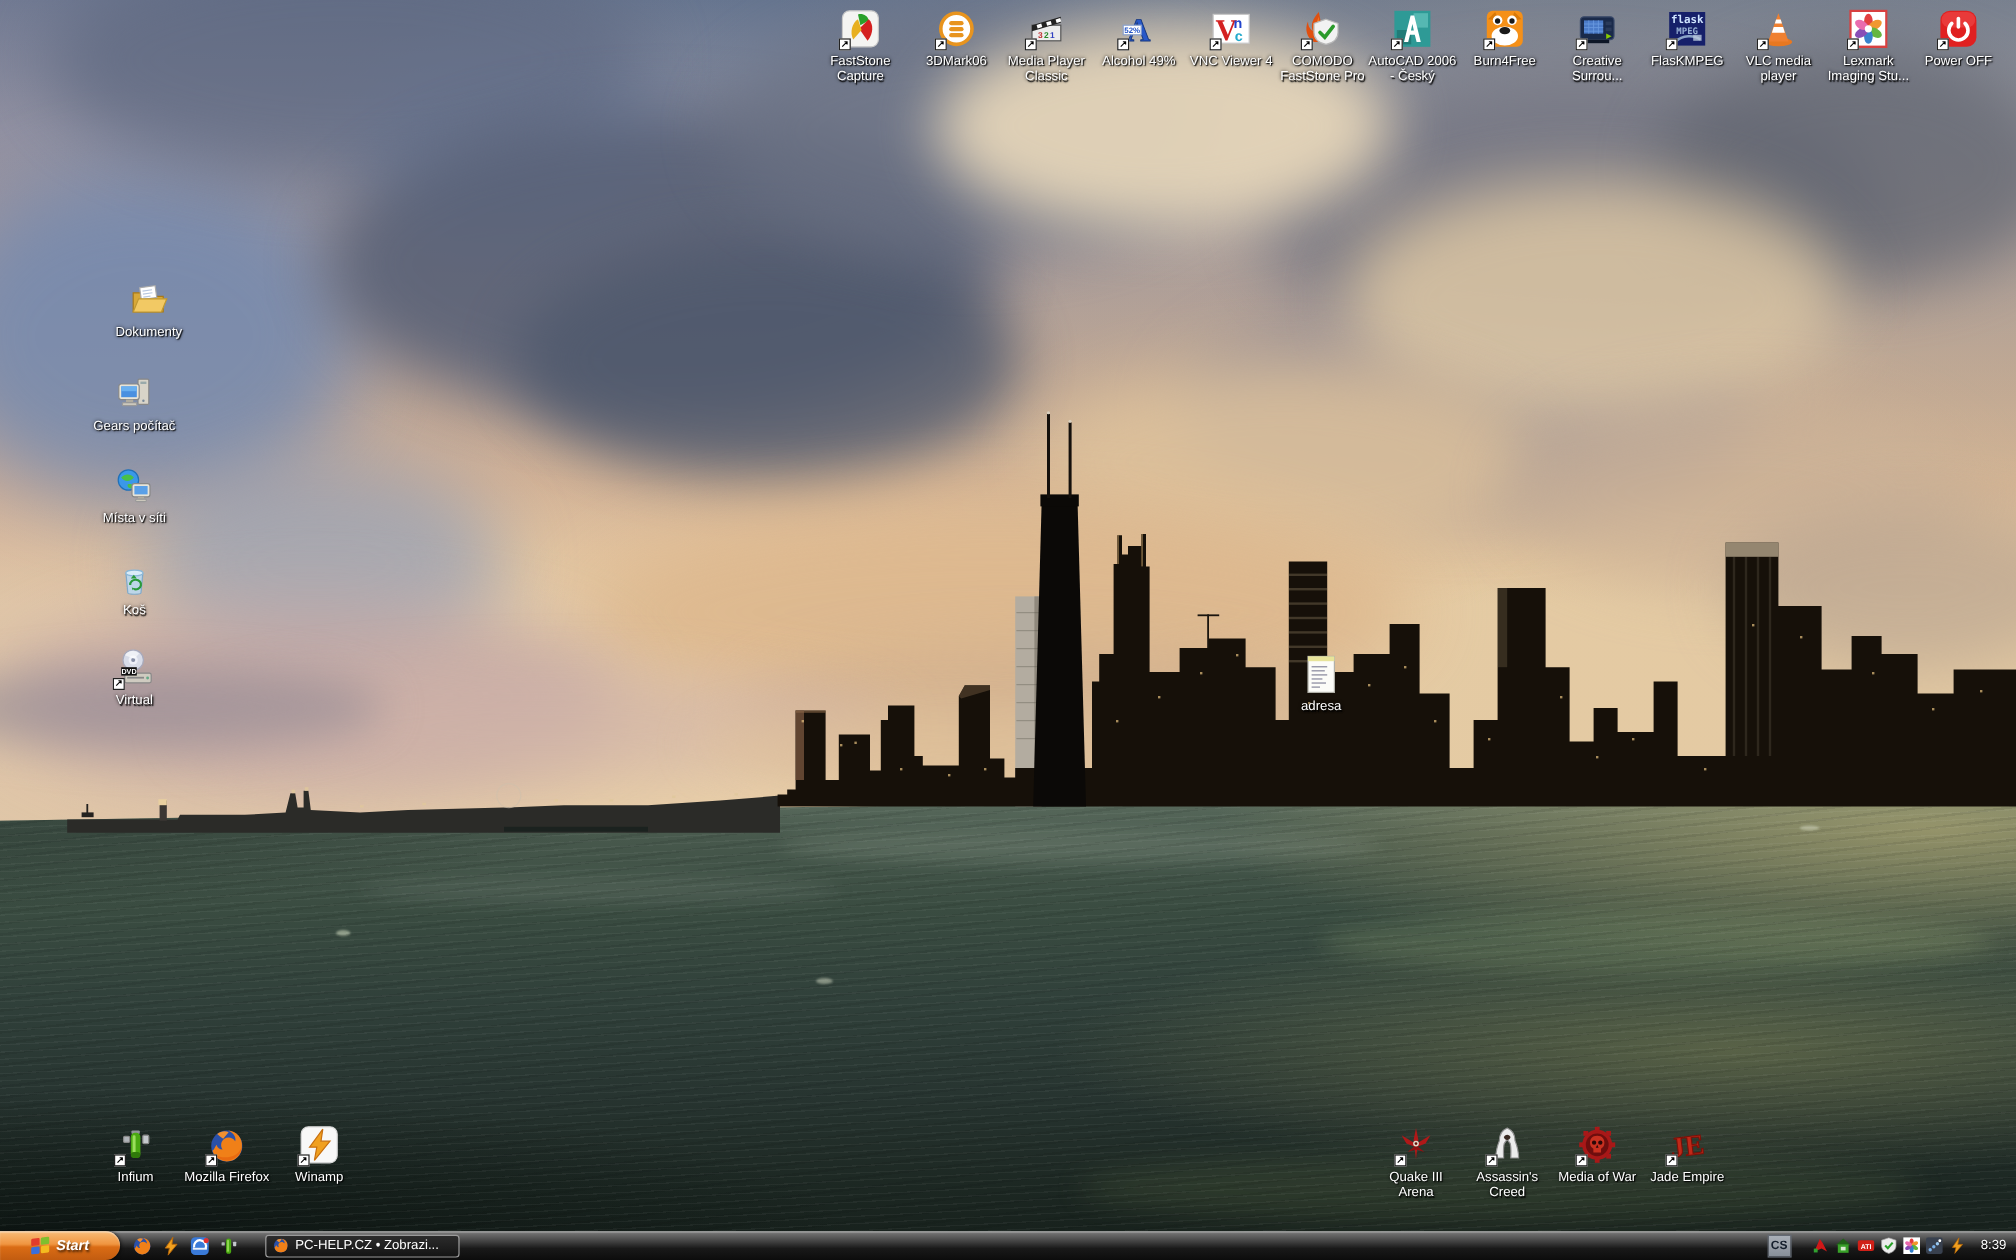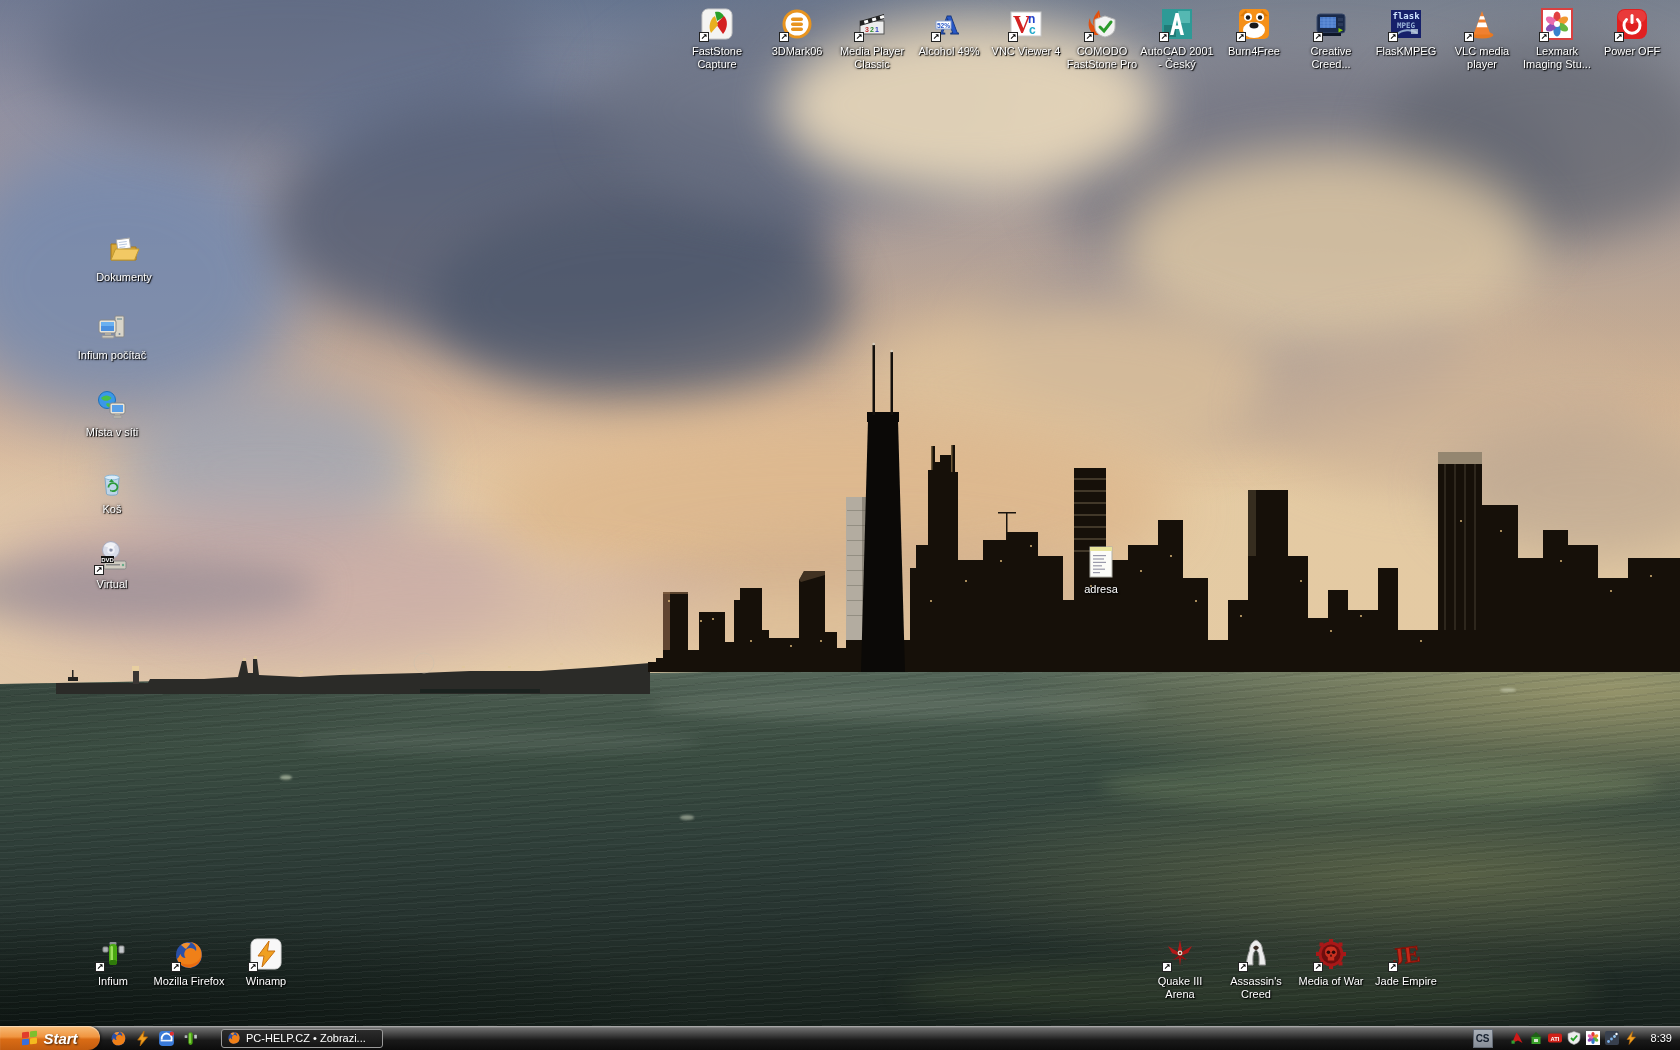--- a/index.html
+++ b/index.html
@@ -35,21 +35,21 @@
   .ilabel{margin-top:3px;font-size:11px;line-height:13px;color:#fff;white-space:pre-line;
     text-shadow:1px 1px 1px #000,0 0 3px rgba(0,0,0,.9);}
   
   .taskbar{position:absolute;left:0;bottom:0;width:1680px;height:24px;
     background:linear-gradient(180deg,#b9b9b9 0,#6e6e6e 2px,#3a3a3a 40%,#191919 60%,#0c0c0c 100%);
     display:flex;align-items:center;}
   .startbtn{position:relative;width:100px;height:24px;flex:0 0 auto;
     background:linear-gradient(180deg,#f8bd79 0%,#f09540 45%,#da6c15 55%,#c25c10 100%);
     border-radius:0 13px 13px 0;box-shadow:inset 0 1px 1px rgba(255,255,255,.5),1px 0 3px rgba(0,0,0,.6);
     display:flex;align-items:center;justify-content:center;gap:5px;cursor:pointer;}
-  .startbtn .stxt{color:#fff;font-size:15px;font-weight:bold;font-style:italic;
+  .startbtn .stxt{color:#fff;font-size:12px;font-weight:bold;font-style:italic;
     text-shadow:1px 1px 2px rgba(0,0,0,.7);}
   .flag{display:inline-block;width:16px;height:14px;position:relative;}
   .flag i{position:absolute;width:7px;height:6px;transform:skewY(-7deg);border-radius:1px;}
   .flag .fr{left:0;top:1px;background:#e23c2c;}
   .flag .fg{left:8px;top:0;background:#7ebf2e;}
   .flag .fb{left:0;top:8px;background:#3a6fdd;}
   .flag .fy{left:8px;top:7px;background:#f4bb1f;}
   .qlaunch{display:flex;align-items:center;gap:7px;margin-left:10px;flex:0 0 auto;}
   .qicon{width:17px;height:17px;cursor:pointer;}
   .taskbtn{margin-left:22px;width:162px;height:19px;flex:0 0 auto;
@@ -278,21 +278,21 @@
   <div class="icon" style="left:1134px;top:8px">
     <div class="glyph">
         <svg width="32" height="32" viewBox="0 0 32 32">
           <rect x="1" y="1" width="30" height="30" fill="#2e9a96"></rect>
           <rect x="17" y="3" width="12" height="12" fill="#66c4be" opacity=".7"></rect>
           <rect x="3" y="17" width="12" height="12" fill="#1f7672" opacity=".85"></rect>
           <path d="M9 27 L14.5 5 H17.5 L23 27 H19.5 L18 21 H14 L12.5 27 Z M14.8 17.5 H17.2 L16 12 Z" fill="#fff"></path>
         </svg>
         <span class="lnk">↗</span>
       </div>
-    <div class="ilabel">AutoCAD 2001
+    <div class="ilabel">AutoCAD 2006
 - Český</div>
   </div>
   <div class="icon" style="left:1211px;top:8px">
     <div class="glyph">
         <svg width="32" height="32" viewBox="0 0 32 32">
           <rect x="1" y="1" width="30" height="30" rx="5" fill="#f59018"></rect>
           <path d="M2 8 L8 2 L11 9 Z" fill="#d87808"></path>
           <path d="M30 8 L24 2 L21 9 Z" fill="#d87808"></path>
           <circle cx="10" cy="9" r="4" fill="#fff"></circle>
           <circle cx="22" cy="9" r="4" fill="#fff"></circle>
@@ -312,21 +312,21 @@
           <rect x="5" y="9" width="16" height="11" fill="#4a7ac8"></rect>
           <path d="M5 12 H21 M5 15 H21 M5 18 H21 M9 9 V20 M13 9 V20 M17 9 V20" stroke="#6a9ae0" stroke-width=".7"></path>
           <rect x="23" y="10" width="5" height="3" fill="#2a3a5a"></rect>
           <rect x="23" y="15" width="5" height="3" fill="#2a3a5a"></rect>
           <path d="M23.5 20 l4.5 2.2 -4.5 2.2 Z" fill="#88cc00"></path>
           <rect x="6" y="25" width="20" height="3" fill="#0d1626"></rect>
         </svg>
         <span class="lnk">↗</span>
       </div>
     <div class="ilabel">Creative
-Creed...</div>
+Surrou...</div>
   </div>
   <div class="icon" style="left:1363px;top:8px">
     <div class="glyph">
         <svg width="32" height="32" viewBox="0 0 32 32">
           <rect x="1" y="2" width="30" height="28" fill="#16206a"></rect>
           <text x="16" y="11" text-anchor="middle" font-size="9" font-weight="bold" fill="#cfe4ff" font-family="DejaVu Sans Mono,monospace">flask</text>
           <text x="16" y="20" text-anchor="middle" font-size="7.5" font-weight="bold" fill="#9ab4d8" font-family="DejaVu Sans Mono,monospace">MPEG</text>
           <path d="M6 27 C12 21 22 21 27 25" stroke="#8aa4c8" stroke-width="2" fill="none"></path>
           <rect x="21" y="21" width="7" height="5" fill="#b8c8dc" opacity=".8"></rect>
         </svg>
@@ -397,21 +397,21 @@
           <rect x="19" y="4" width="9" height="21" rx="1" fill="#d8d4c8" stroke="#888"></rect>
           <rect x="21" y="6" width="5" height="2" fill="#9aa"></rect>
           <circle cx="23.5" cy="22" r="1" fill="#789"></circle>
           <rect x="3" y="8" width="17" height="13" rx="2" fill="#e8e4d8" stroke="#888"></rect>
           <rect x="5" y="10" width="13" height="9" fill="#4a90e0"></rect>
           <rect x="5" y="10" width="13" height="4" fill="#6ab0f0"></rect>
           <rect x="9" y="21" width="6" height="2.5" fill="#b0aca0"></rect>
           <rect x="6" y="23.5" width="12" height="2.5" rx="1" fill="#ccc8bc" stroke="#999"></rect>
         </svg>
       </div>
-    <div class="ilabel">Infium počítač</div>
+    <div class="ilabel">Gears počítač</div>
   </div>
   <div class="icon" style="left:69px;top:389px">
     <div class="glyph">
         <svg width="32" height="32" viewBox="0 0 32 32">
           <circle cx="11" cy="11" r="8.5" fill="#3a98e8" stroke="#2070b8"></circle>
           <path d="M5 9 C8 5.5 13 5.5 15.5 9 C13 12.5 7.5 13 5 9 Z" fill="#48c048"></path>
           <path d="M10.5 14.5 C13.5 13.5 16 15.5 15 17.8 C12 18.8 9.5 16.5 10.5 14.5 Z" fill="#48c048"></path>
           <rect x="14" y="14" width="15" height="11" rx="2" fill="#e8e4d8" stroke="#888"></rect>
           <rect x="16" y="16" width="11" height="7" fill="#5aa0e8"></rect>
           <rect x="19" y="25" width="5" height="2" fill="#b0aca0"></rect>

